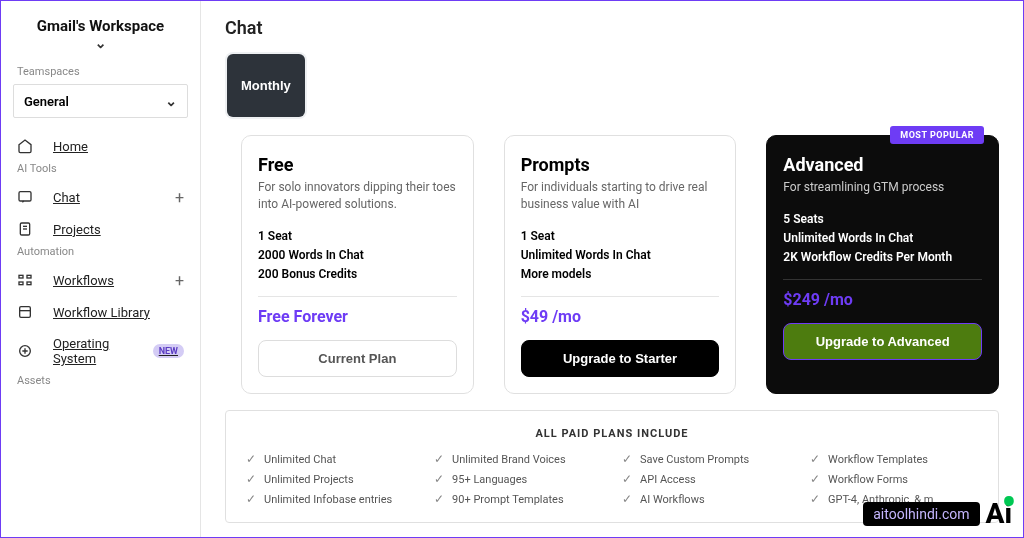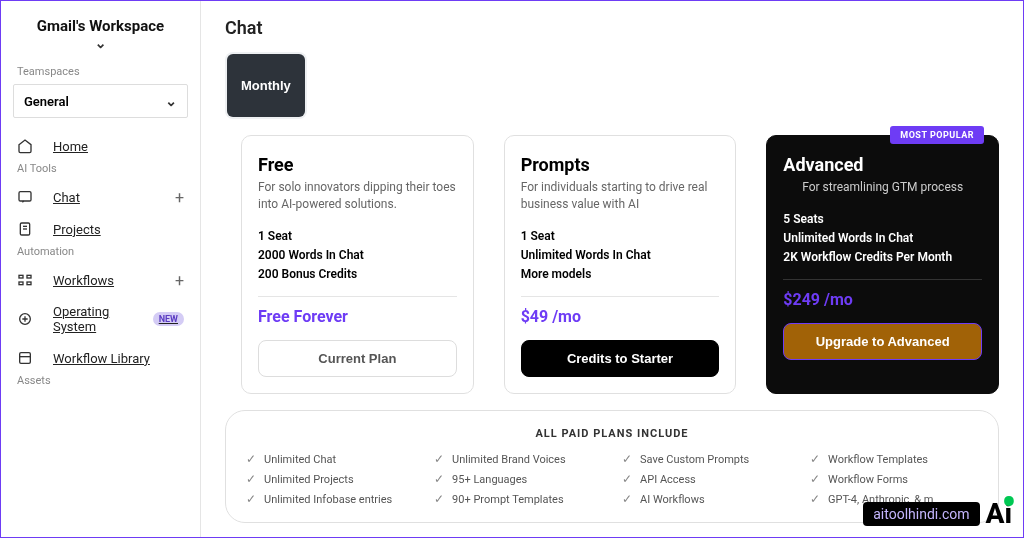--- a/index.html
+++ b/index.html
@@ -26,31 +26,31 @@
     .toggle-btn { padding: 24px 14px; font-size: 13px; font-weight: 600; border: none; background: transparent; cursor: pointer; border-radius: 6px; color: #555; }
     .toggle-btn.active { background: #2d333a; color: #fff; }
     
     
     .plans { display: grid; grid-template-columns: 1fr 1fr 1fr; gap: 14px; margin-bottom: 16px; }
     .plan-card { border: 1px solid #e0e0e0; border-radius: 10px; padding: 18px 16px 16px; position: relative; background: #fff; margin-left: 16px; }
     .plan-card.dark { background: #0c0c0c; color: #fff; border-color: #0c0c0c; }
     .popular-badge { position: absolute; top: -10px; right: 14px; background: #6e3cf5; color: #fff; font-size: 9px; font-weight: 700; padding: 4px 10px; border-radius: 3px; letter-spacing: 0.5px; }
     .plan-name { font-size: 18px; font-weight: 700; margin-bottom: 4px; }
     .plan-desc { font-size: 12px; color: #666; line-height: 1.4; margin-bottom: 14px; }
-    .plan-card.dark .plan-desc { color: #ccc; text-align: center; }
+    .plan-card.dark .plan-desc { color: #ccc; }
     .plan-features { font-size: 12px; font-weight: 600; line-height: 1.6; margin-bottom: 12px; }
     .plan-divider { border: none; border-top: 1px solid #e5e5e5; margin: 10px 0; }
     .plan-card.dark .plan-divider { border-top-color: #333; }
     .plan-price { font-size: 16px; font-weight: 700; color: #6e3cf5; margin-bottom: 14px; }
     .plan-cta { width: 100%; padding: 10px; border-radius: 8px; font-size: 13px; font-weight: 600; cursor: pointer; border: 1px solid #ddd; background: #fff; color: #555; }
     .plan-cta.dark-btn { background: #000; color: #fff; border-color: #000; }
-    .plan-cta.purple-btn { background: #a16207; color: #fff; border-color: #6e3cf5; }
-    
-    
-    .features-box { border: 1px solid #e0e0e0; border-radius: 20px; padding: 16px 20px; }
+    .plan-cta.purple-btn { background: #4d7c0f; color: #fff; border-color: #6e3cf5; }
+    
+    
+    .features-box { border: 1px solid #e0e0e0; border-radius: 4px; padding: 16px 20px; }
     .features-title { text-align: center; font-size: 11px; font-weight: 700; letter-spacing: 1px; color: #333; margin-bottom: 12px; }
     .features-grid { display: grid; grid-template-columns: repeat(4, 1fr); gap: 6px 20px; }
     .feature-item { display: flex; align-items: center; gap: 8px; font-size: 11px; color: #555; }
     .check { color: #888; font-size: 12px; }
     
     
     .watermark { position: absolute; bottom: 8px; right: 12px; display: flex; align-items: center; gap: 6px; }
     .watermark-text { background: #000; color: #c4b5fd; font-size: 14px; padding: 4px 10px; border-radius: 4px; }
     .watermark-logo { font-size: 28px; font-weight: 800; color: #000; position: relative; }
     .watermark-logo .dot { color: #00c853; font-size: 40px; position: absolute; top: -18px; right: -4px; }
@@ -112,35 +112,35 @@
             <rect x="3" y="15" width="6" height="4"></rect>
             <rect x="15" y="15" width="6" height="4"></rect>
           </svg>
       </span>
       <span>Workflows</span>
       <span class="plus">+</span>
     </div>
     <div class="nav-item">
       <span class="nav-icon">
         <svg width="16" height="16" viewBox="0 0 24 24" fill="none" stroke="#333" stroke-width="2">
+            <rect x="4" y="4" width="16" height="16" rx="2"></rect>
+            <line x1="4" y1="10" x2="20" y2="10"></line>
+          </svg>
+      </span>
+      <span>Workflow Library</span>
+    </div>
+    <div class="nav-item">
+      <span class="nav-icon">
+        <svg width="16" height="16" viewBox="0 0 24 24" fill="none" stroke="#333" stroke-width="2">
             <circle cx="12" cy="12" r="8"></circle>
             <path d="M8 12h8M12 8v8"></path>
           </svg>
       </span>
       <span>Operating System</span>
       <span class="new-badge">NEW</span>
-    </div>
-    <div class="nav-item">
-      <span class="nav-icon">
-        <svg width="16" height="16" viewBox="0 0 24 24" fill="none" stroke="#333" stroke-width="2">
-            <rect x="4" y="4" width="16" height="16" rx="2"></rect>
-            <line x1="4" y1="10" x2="20" y2="10"></line>
-          </svg>
-      </span>
-      <span>Workflow Library</span>
     </div>
 
     <div class="section-label">Assets</div>
   </aside>
 
   <main class="main">
     <h1 class="page-title">Chat</h1>
 
     <div class="billing-toggle">
       <button class="toggle-btn active">Monthly</button>
@@ -164,21 +164,21 @@
       <div class="plan-card">
         <div class="plan-name">Prompts</div>
         <div class="plan-desc">For individuals starting to drive real business value with AI</div>
         <div class="plan-features">
           <div>1 Seat</div>
           <div>Unlimited Words In Chat</div>
           <div>More models</div>
         </div>
         <hr class="plan-divider">
         <div class="plan-price">$49 /mo</div>
-        <button class="plan-cta dark-btn">Credits to Starter</button>
+        <button class="plan-cta dark-btn">Upgrade to Starter</button>
       </div>
 
       <div class="plan-card dark">
         <div class="popular-badge">MOST POPULAR</div>
         <div class="plan-name">Advanced</div>
         <div class="plan-desc">For streamlining GTM process</div>
         <div class="plan-features">
           <div>5 Seats</div>
           <div>Unlimited Words In Chat</div>
           <div>2K Workflow Credits Per Month</div>

